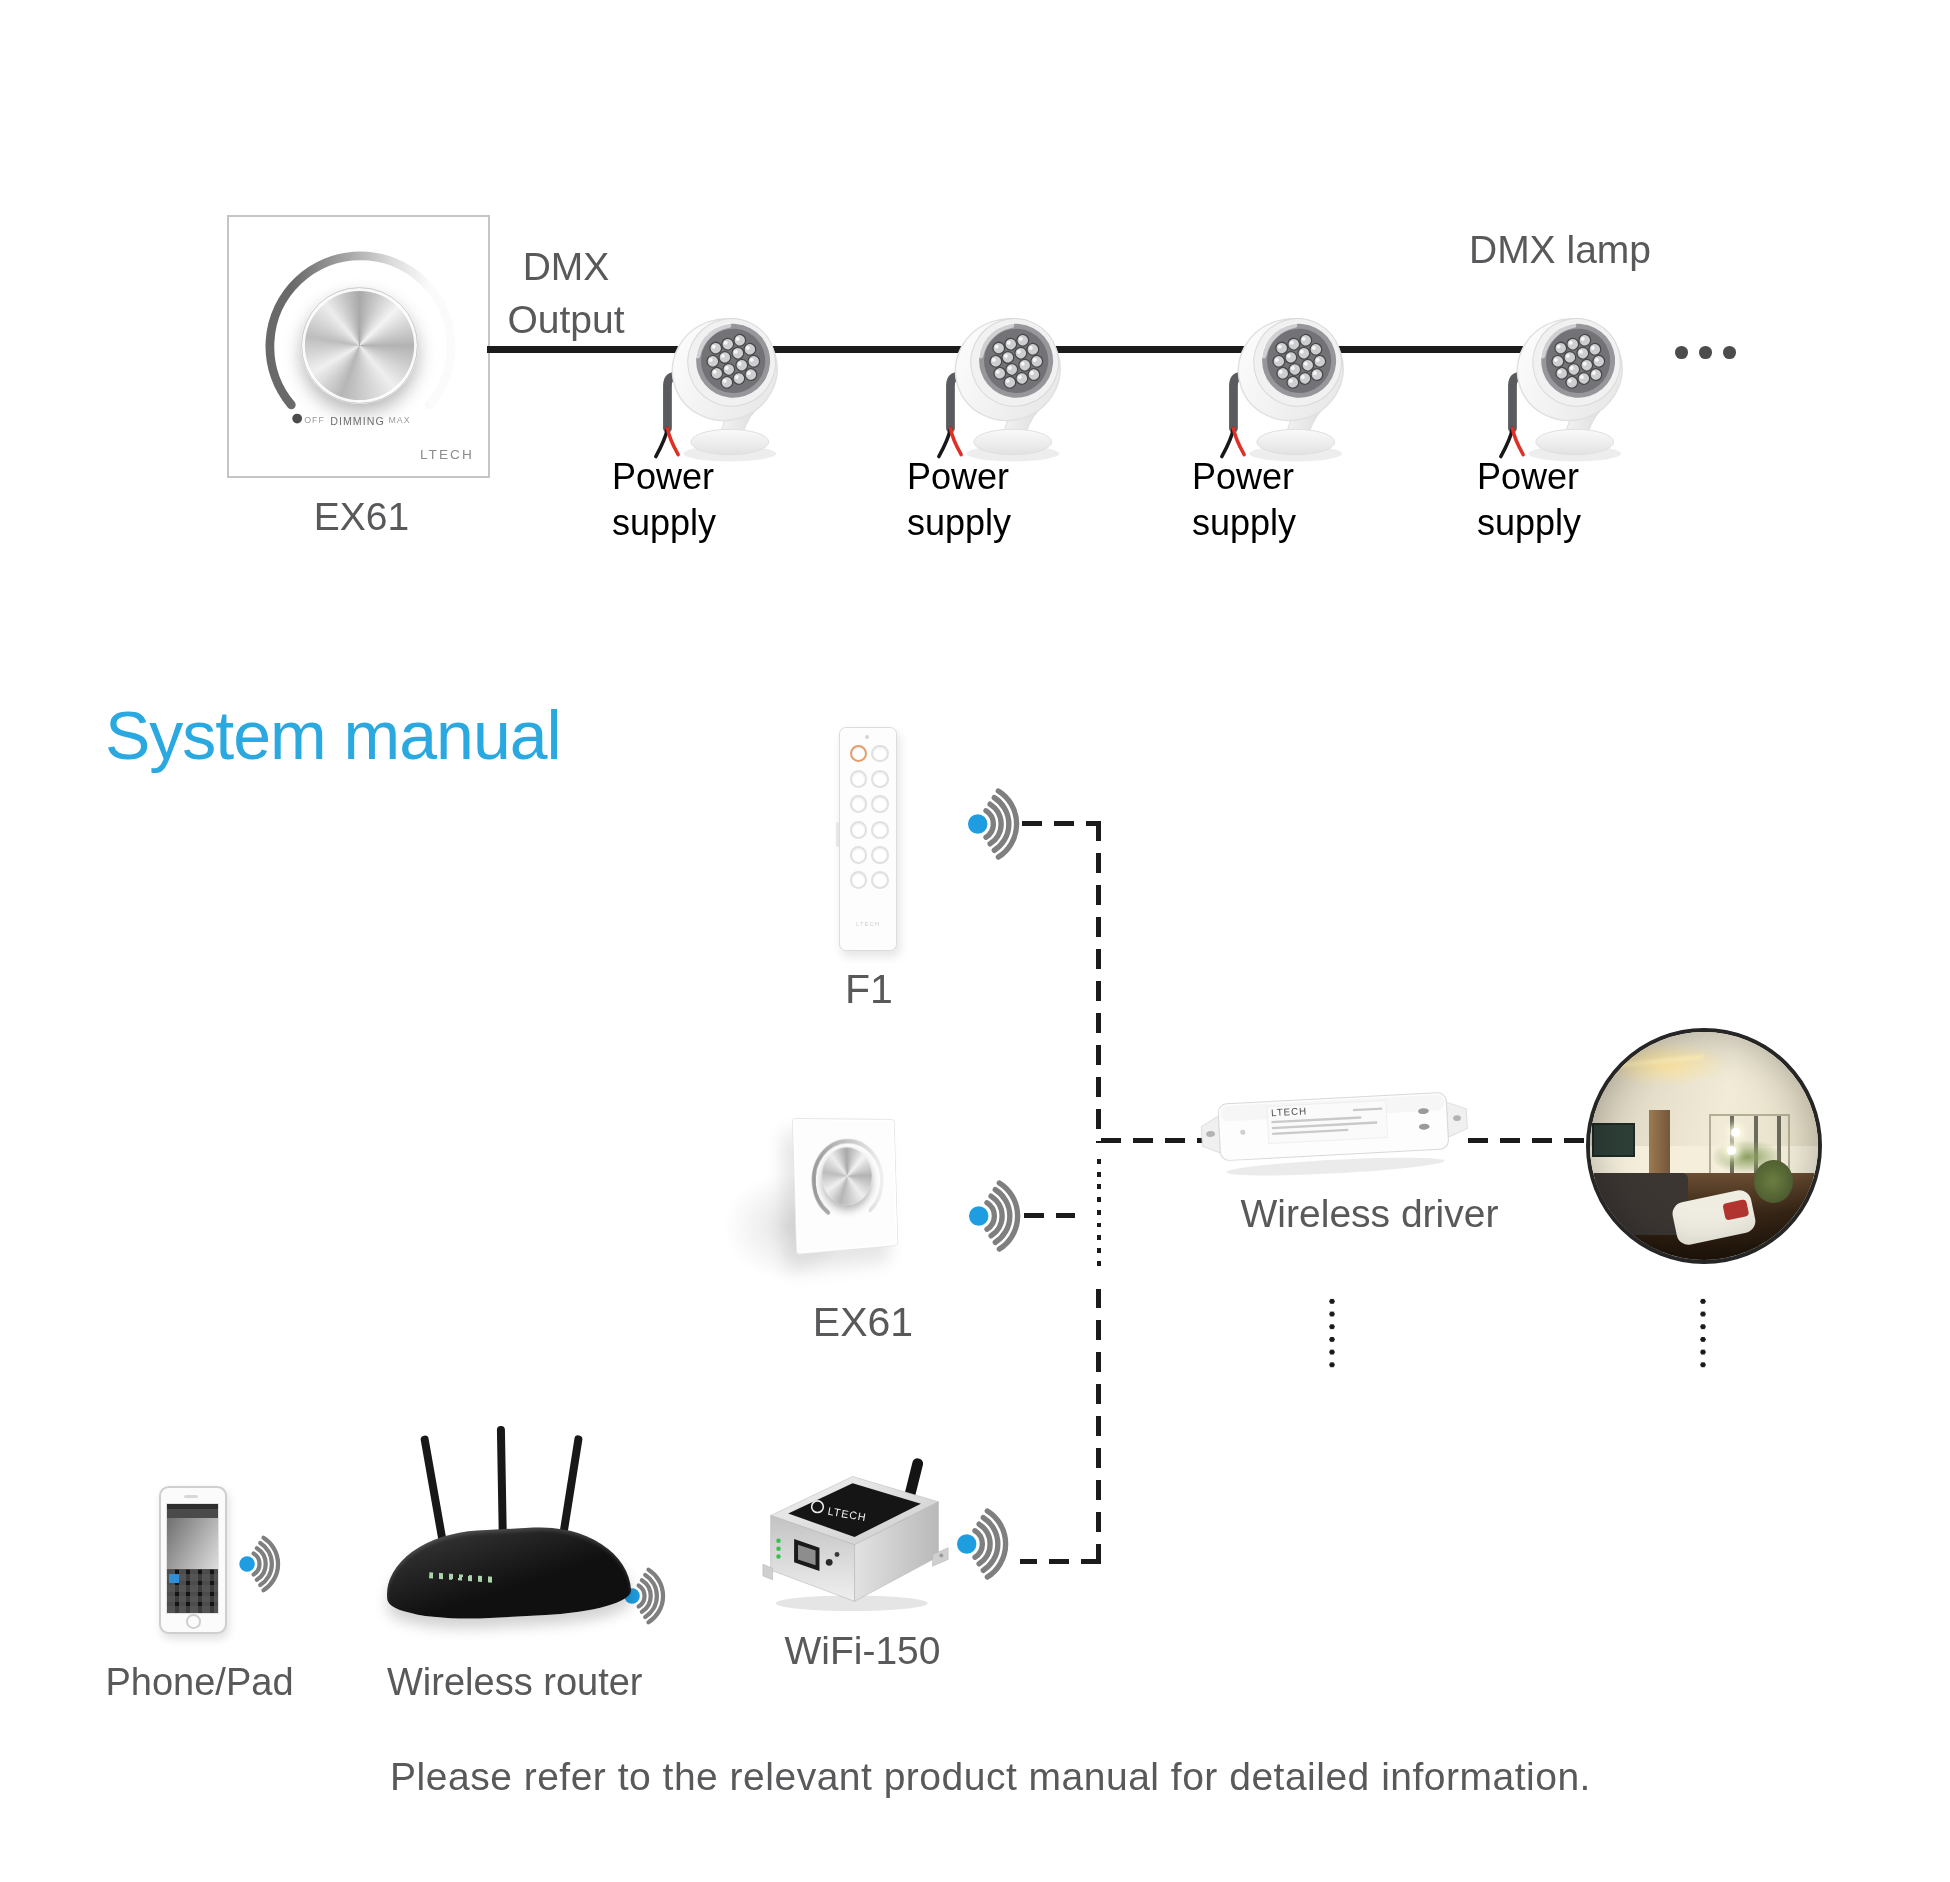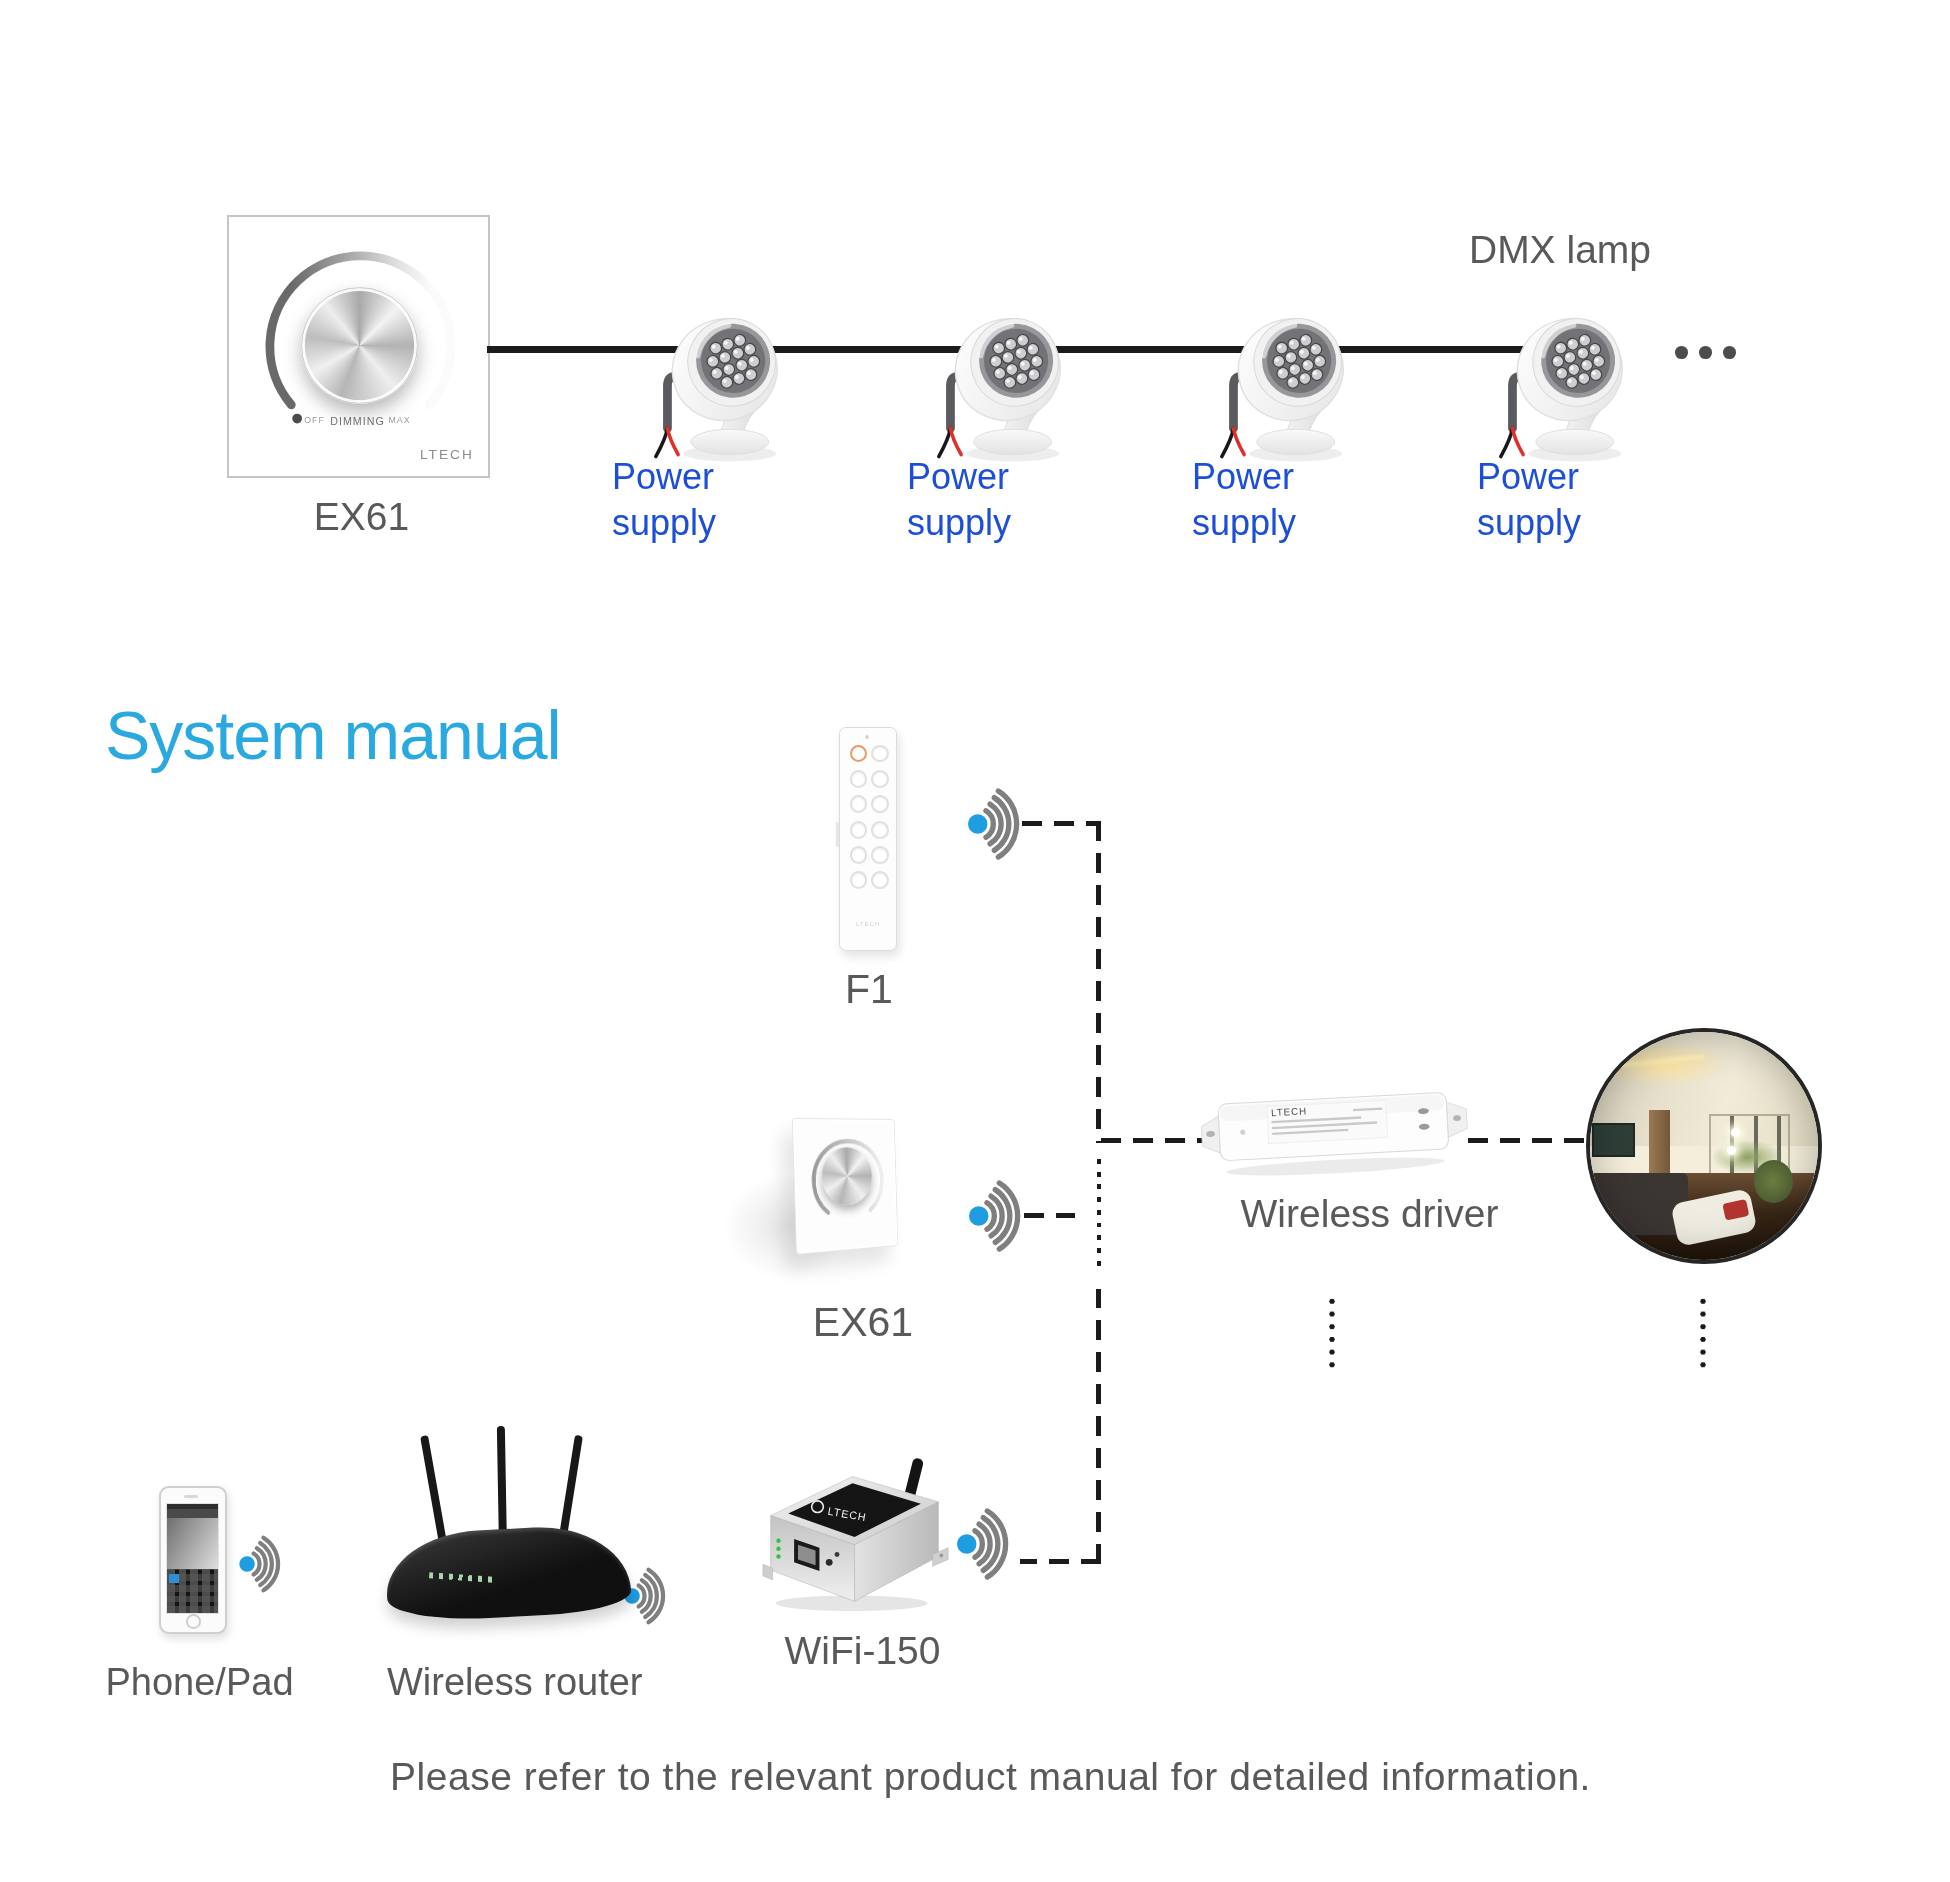--- a/index.html
+++ b/index.html
@@ -20,21 +20,21 @@
          box-shadow:0 8.8px 17.6px rgba(0,0,0,.28), inset 0 0 0 2.9px rgba(255,255,255,.9);border:1px solid #cfcfcf;}
   .panel1 .dial-label{position:absolute;top:198px;color:#9a9a9a;font-size:8.8px;letter-spacing:1px;width:59px;text-align:center;}
   .panel1 .brand{position:absolute;left:191px;top:230px;font-size:13.7px;letter-spacing:2px;color:#8d8d8f;}
 
   
   .dmx-line{left:487px;top:346px;width:1093px;height:6.8px;background:#1b1b1b;z-index:1;}
   .dot3{width:12.7px;height:12.7px;border-radius:50%;background:#4c4c4c;top:346px;}
 
   
   .lamp{width:176px;height:180px;z-index:2;}
-  .power-label{top:454px;width:146px;font-size:36px;line-height:46px;color:#1d4ed8;z-index:3;}
+  .power-label{top:454px;width:146px;font-size:36px;line-height:46px;color:#000000;z-index:3;}
 
   
   .dash-h{height:4.9px;background:repeating-linear-gradient(90deg,#1b1b1b 0 20.5px,transparent 20.5px 32px);}
   .dash-h-r{height:4.9px;background:repeating-linear-gradient(270deg,#1b1b1b 0 20.5px,transparent 20.5px 32px);}
   .dash-v{width:4.9px;background:repeating-linear-gradient(180deg,#1b1b1b 0 20.5px,transparent 20.5px 32px);}
   .dash-v-b{width:4.9px;background:repeating-linear-gradient(0deg,#1b1b1b 0 20.5px,transparent 20.5px 32px);}
   .fdots-v{width:3.9px;background:repeating-linear-gradient(180deg,#1b1b1b 0 4.9px,transparent 4.9px 12.7px);}
   .rdots-v{width:5.9px;background-image:radial-gradient(circle,#1a1a1a 2.5px,transparent 2.8px);
            background-size:5.9px 12.7px;background-repeat:repeat-y;}
 
@@ -171,20 +171,24 @@
       <circle cx="70" cy="207" r="5" fill="#4b4b4b"></circle>
     </svg>
     <div class="knob1 metal"></div>
     <div class="dial-label" style="left:56px;">OFF</div>
     <div class="dial-label" style="left:99px;font-size:10.7px;color:#6f6f6f;">DIMMING</div>
     <div class="dial-label" style="left:141px;">MAX</div>
     <div class="brand">LTECH</div>
   </div>
   <div class="abs gray-label center" style="left:264px;top:495px;width:195px;font-size:39px;">EX61</div>
 
+  <div class="abs gray-label center" style="left:478px;top:240px;width:176px;font-size:39px;line-height:53px;">
+    <div>DMX</div>
+    <div>Output</div>
+  </div>
 
   <div class="abs gray-label center" style="left:1443px;top:228px;width:234px;font-size:39px;">DMX lamp</div>
 
   <div class="abs dmx-line"></div>
 
   <div class="abs lamp" style="left:632px;top:296px;">
     <svg viewBox="0 0 180 185" width="176" height="180">
       <ellipse cx="100" cy="162" rx="48" ry="8" fill="rgba(0,0,0,0.07)"></ellipse>
       <path d="M66 82 L46 82 Q36 82 36 92 L36 136" stroke="#5a5b5e" stroke-width="9" fill="none" stroke-linecap="round"></path>
       <path d="M36 136 C34 147 29 156 24 165" stroke="#18181a" stroke-width="3.6" fill="none" stroke-linecap="round"></path>

